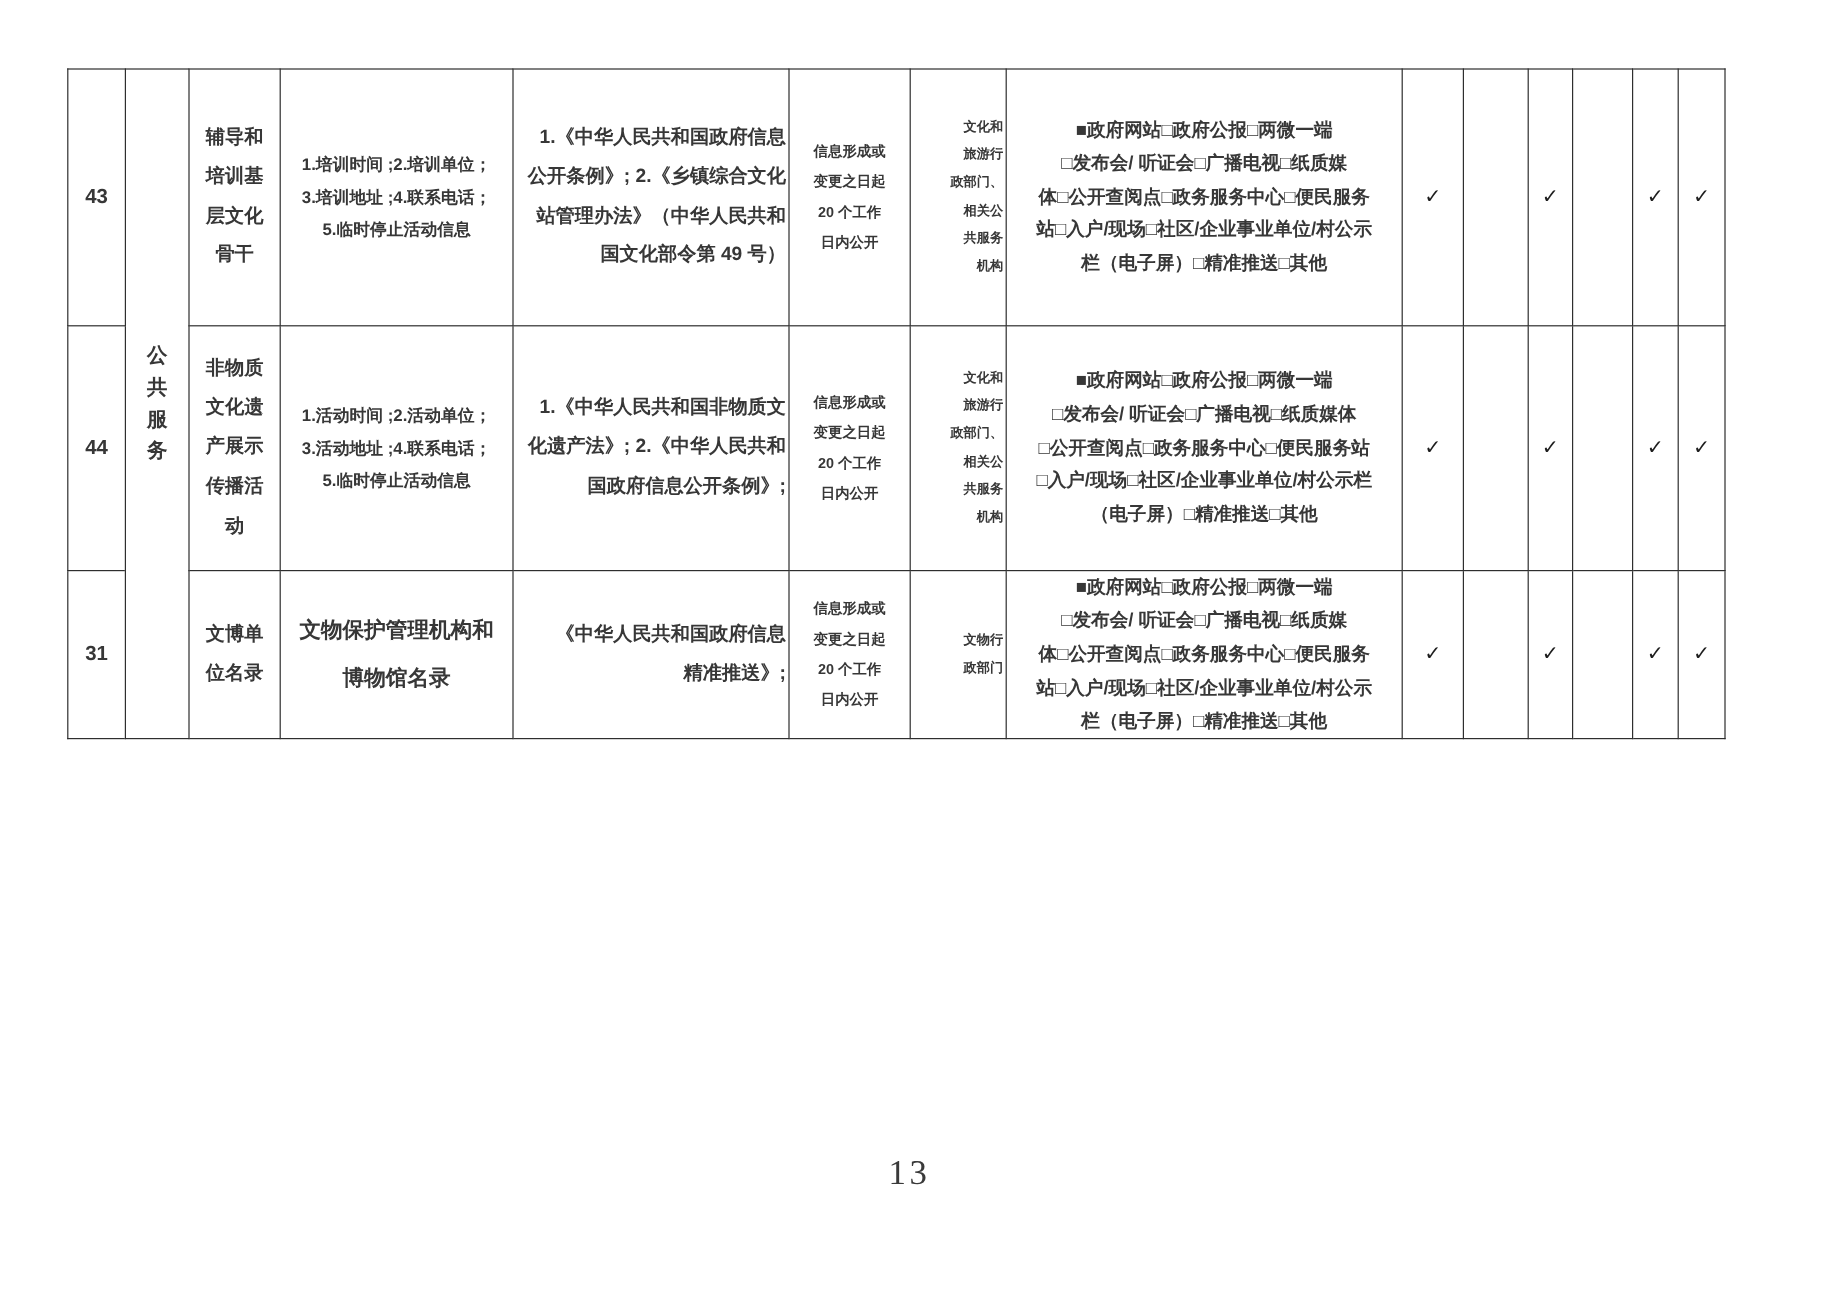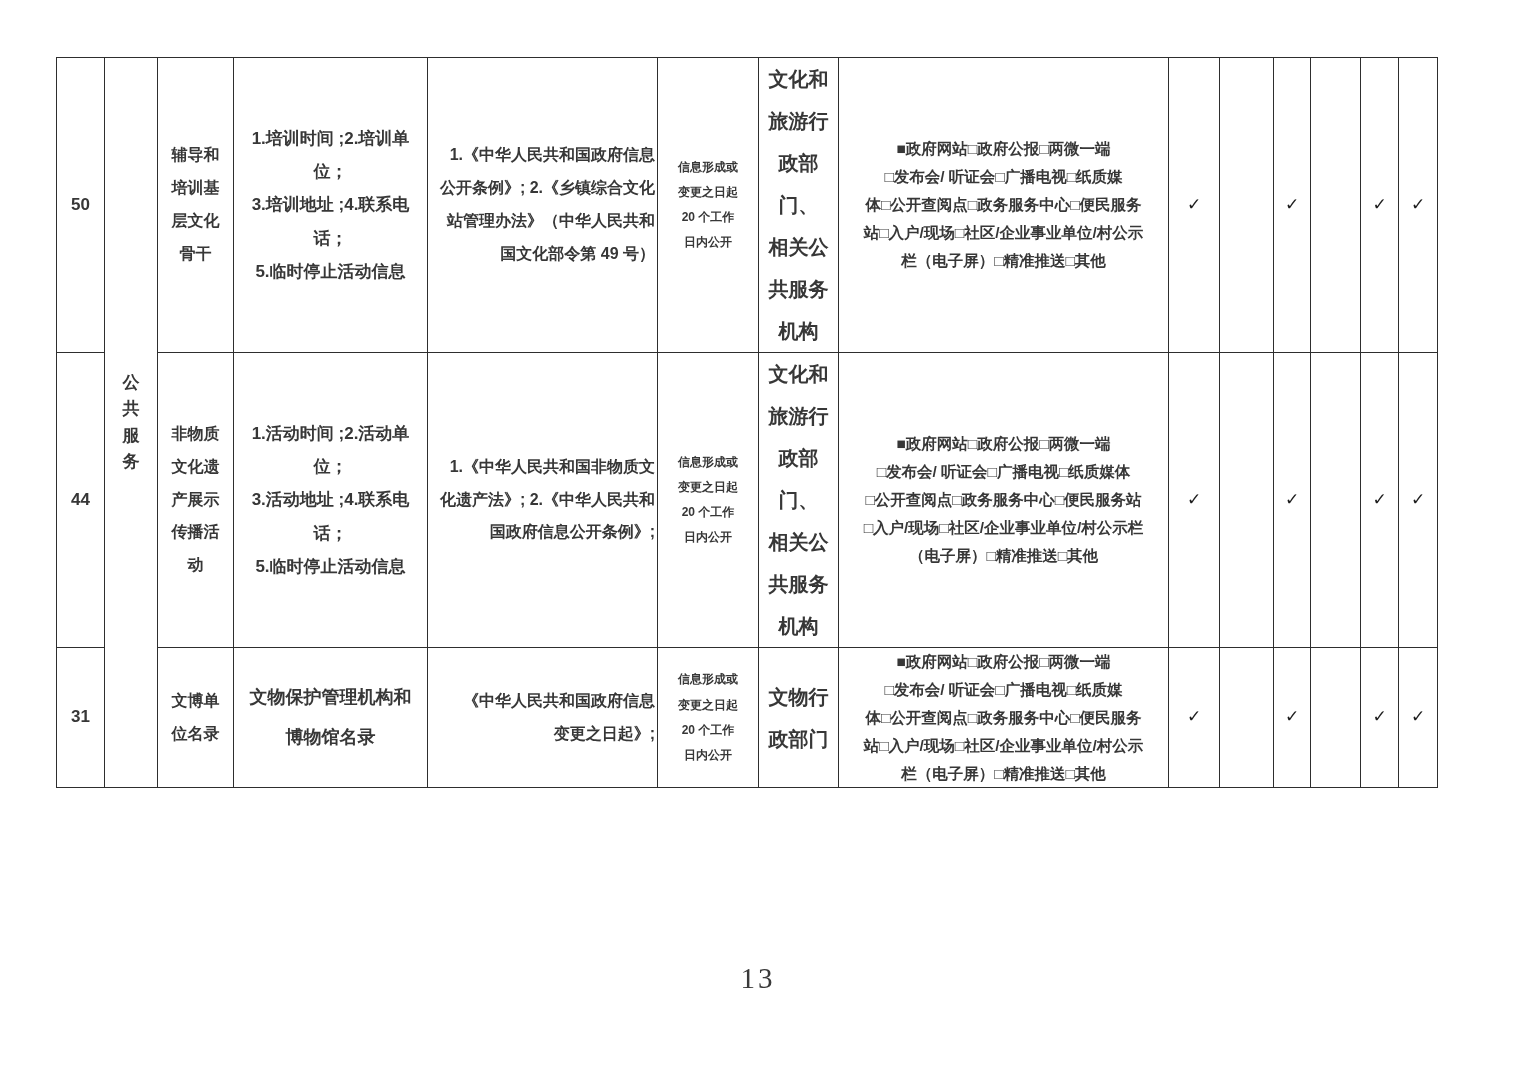--- a/index.html
+++ b/index.html
@@ -41,39 +41,40 @@
     font-size: 17px;
     line-height: 1.55;
     letter-spacing: 0;
   }
   td.cell-item {
     font-size: 16px;
     line-height: 2.05;
     font-family: Liberation Serif, serif;
   }
   td.cell-content {
-    font-size: 17px;
+    font-size: 14px;
     line-height: 1.95;
   }
   td.cell-content-large {
     font-size: 18px;
     line-height: 2.2;
   }
   td.cell-legal {
     font-size: 16px;
     line-height: 2.05;
     text-align: right;
   }
   td.cell-timing {
     font-size: 12px;
     line-height: 2.1;
   }
   td.cell-dept {
-    font-size: 20px;
+    font-size: 11px;
     line-height: 2.1;
+    text-align: right;
   }
   td.cell-channels {
     font-size: 15.5px;
     line-height: 1.8;
     margin-left: 40px;
   }
   td.cell-check {
     font-size: 17px;
     color: #1d1d1d;
     font-weight: 400;
@@ -106,21 +107,21 @@
     <col style="width:330px">
     <col style="width:51px">
     <col style="width:54px">
     <col style="width:37px">
     <col style="width:50px">
     <col style="width:38px">
     <col style="width:39px">
   </colgroup>
   <tbody>
     <tr style="height:214px;">
-      <td class="cell-num">50</td>
+      <td class="cell-num">43</td>
       <td class="cell-category" rowspan="3">公
 共
 服
 务</td>
       <td class="cell-item">辅导和
 培训基
 层文化
 骨干</td>
       <td class="cell-content">1.培训时间 ;2.培训单位；
 3.培训地址 ;4.联系电话；
@@ -186,21 +187,21 @@
       <td class="cell-check">✓</td>
       <td class="cell-check">✓</td>
     </tr>
     <tr style="height:139px;">
       <td class="cell-num">31</td>
       <td class="cell-item">文博单
 位名录</td>
       <td class="cell-content cell-content-large">文物保护管理机构和
 博物馆名录</td>
       <td class="cell-legal">《中华人民共和国政府信息
-变更之日起》;</td>
+精准推送》;</td>
       <td class="cell-timing">信息形成或
 变更之日起
 20 个工作
 日内公开</td>
       <td class="cell-dept">文物行
 政部门</td>
       <td class="cell-channels">■政府网站□政府公报□两微一端
 □发布会/ 听证会□广播电视□纸质媒
 体□公开查阅点□政务服务中心□便民服务
 站□入户/现场□社区/企业事业单位/村公示

